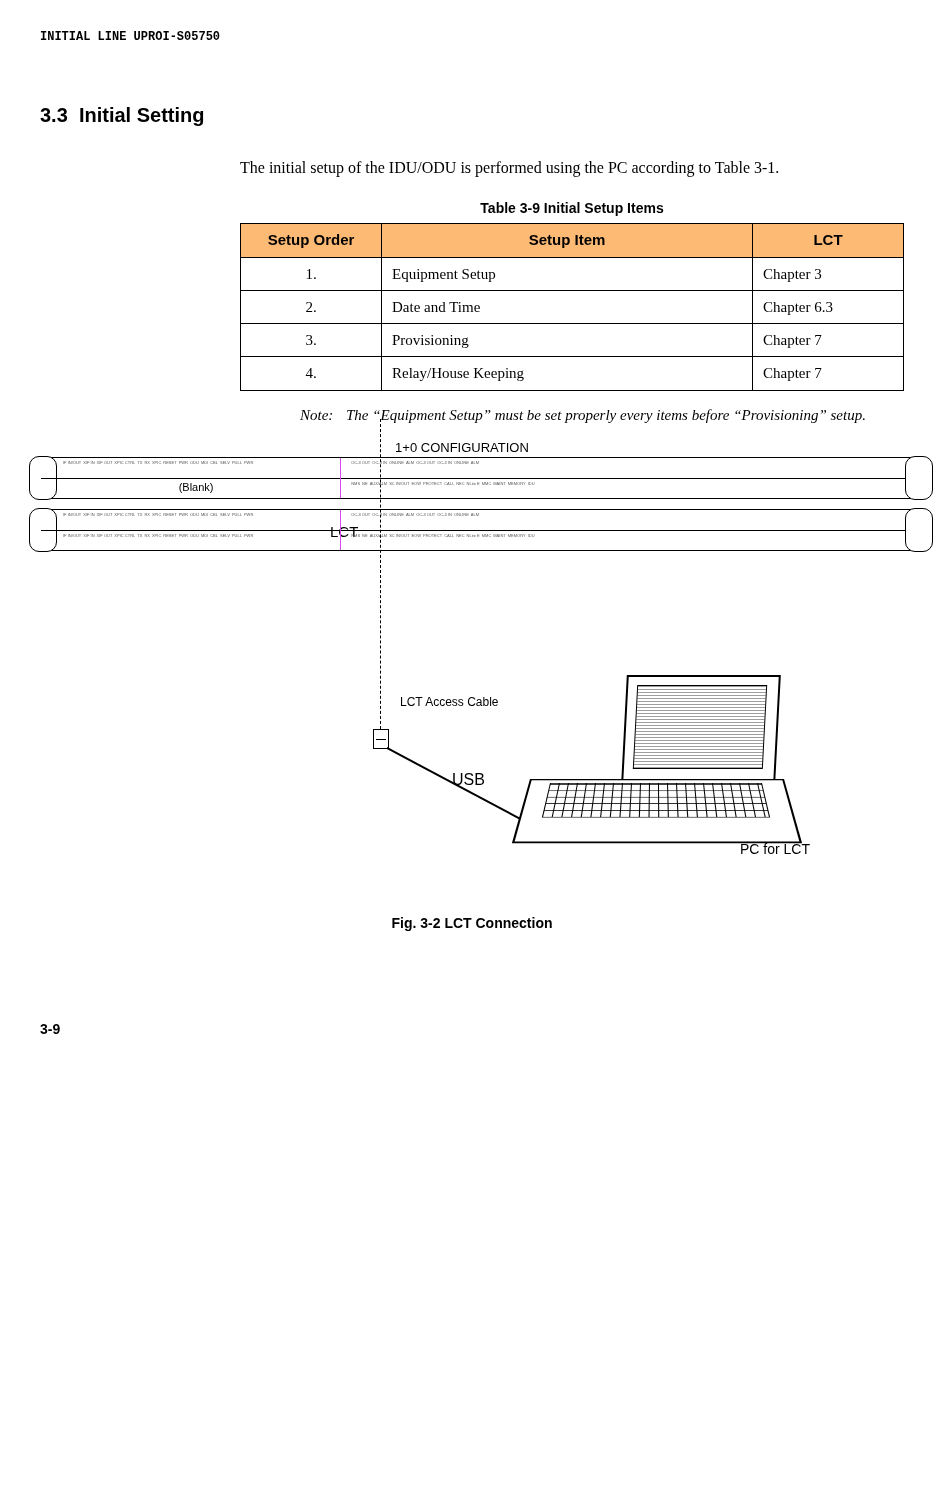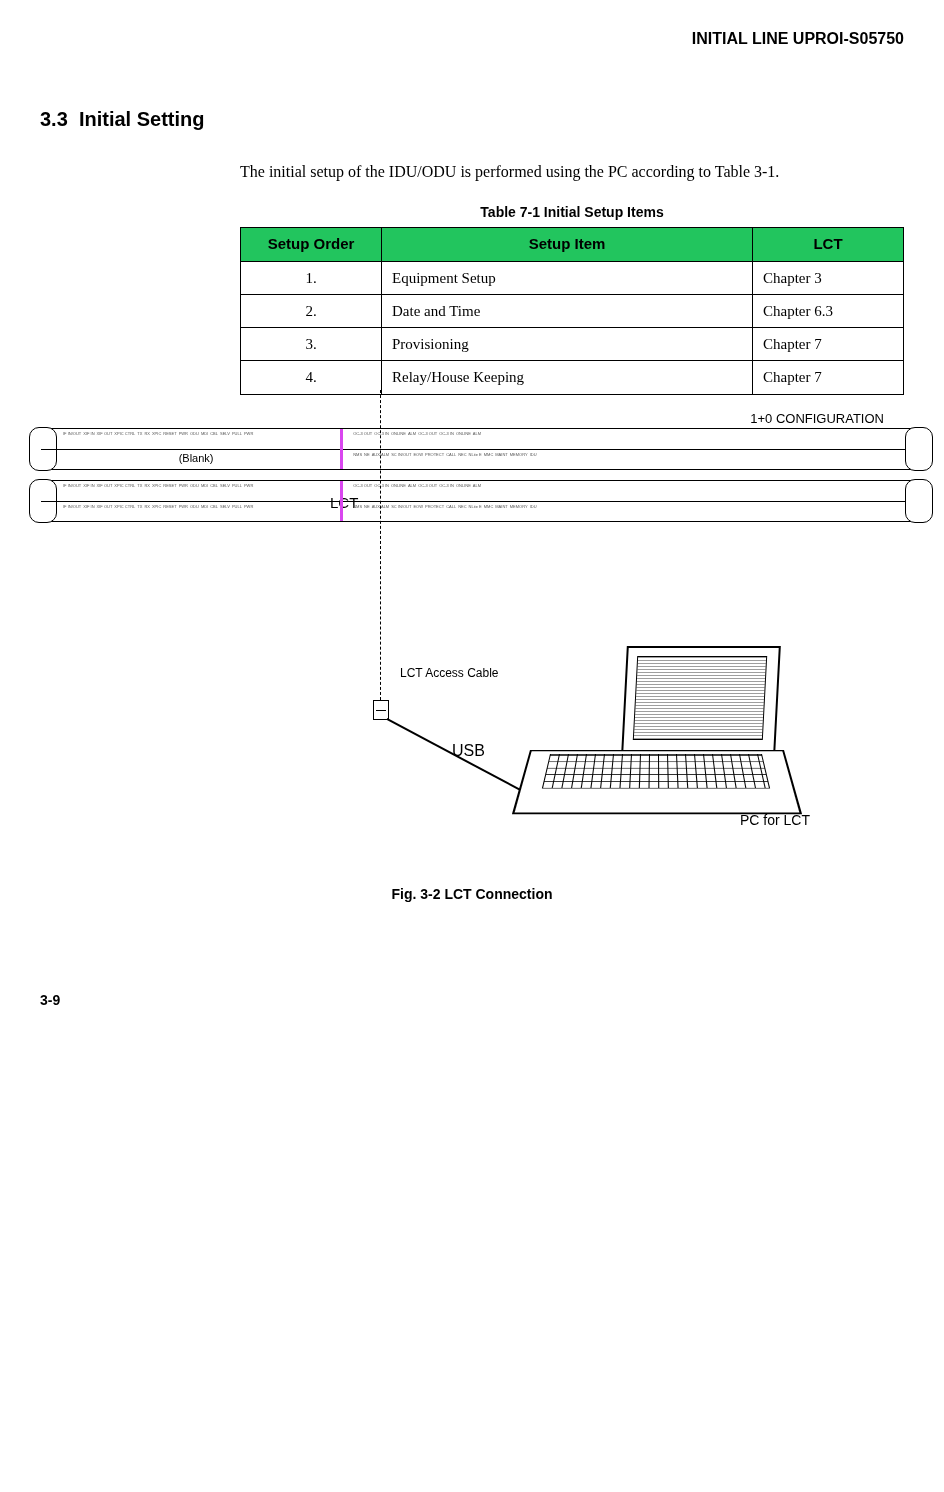--- a/index.html
+++ b/index.html
@@ -7,23 +7,23 @@
     font-size: 15px;
     color: #000;
     background: #fff;
     margin: 0;
     padding: 30px 40px 40px 40px;
     width: 944px;
     box-sizing: border-box;
   }
   .header-row {
     display: flex;
-    justify-content: flex-end;
-    font-family: Liberation Sans, sans-serif;
-    font-size: 16px;
+    justify-content: flex-start;
+    font-family: Liberation Mono, monospace;
+    font-size: 12px;
     font-weight: bold;
     margin-bottom: 60px;
   }
   h2.section-head {
     font-family: Arial, Helvetica, sans-serif;
     font-size: 20px;
     font-weight: bold;
     margin: 2px 0 30px 0;
   }
   .body-text {
@@ -50,56 +50,56 @@
   }
   table.setup th, table.setup td {
     border: 1px solid #000;
     padding: 6px 10px;
     font-size: 15px;
   }
   table.setup th {
     font-family: Arial, Helvetica, sans-serif;
     font-weight: bold;
     text-align: center;
-    background: #22c55e;
+    background: #fdba74;
   }
   table.setup thead tr th:first-child { width: 120px; }
   table.setup thead tr th:last-child { width: 130px; }
   table.setup tbody td.order { text-align: center; }
   .note-block {
     margin-left: 260px;
     margin-right: 0;
     font-style: italic;
     font-size: 15px;
   }
   .note-row { display: flex; margin-bottom: 16px; }
   .note-label { flex: 0 0 46px; }
   .note-text { flex: 1; text-align: justify; }
   .note-text2 { margin-left: 46px; text-align: justify; margin-bottom: 24px;}
   .config-label {
     font-family: Arial, Helvetica, sans-serif;
     font-size: 13px;
-    text-align: right;
+    text-align: center;
     margin-right: 20px;
     margin-bottom: 2px;
   }
   .config-label.second { margin-top: 14px; }
   .device {
     border: 1.5px solid #000;
     height: 40px;
     border-radius: 2px;
     width: 880px;
     margin: 0 auto;
     position: relative;
     display: flex;
     align-items: stretch;
   }
   .device .half {
     flex: 0 0 34%;
-    border-right: 3px solid #d946ef;
+    border-right: 1px solid #d946ef;
     position: relative;
   }
   .device .half2 {
     flex: 1;
     position: relative;
   }
   .device .blank-text {
     position:absolute; left: 46%; top: 50%; transform: translateY(-50%);
     font-size: 11px; font-family: Arial, Helvetica, sans-serif;
   }
@@ -223,21 +223,21 @@
   <span>ROI-S05750</span>
 </div>
 
 <h2 class="section-head">
   <span>3.3</span>&nbsp;&nbsp;<span>Initial Setting</span>
 </h2>
 
 <div class="body-text">
   <p class="para">The initial setup of the IDU/ODU is performed using the PC according to Table 3-1.</p>
 
-  <div class="table-caption">Table 7-1  Initial Setup Items</div>
+  <div class="table-caption">Table 3-9  Initial Setup Items</div>
   <table class="setup">
     <thead>
       <tr>
         <th>Setup Order</th>
         <th>Setup Item</th>
         <th>LCT</th>
       </tr>
     </thead>
     <tbody>
       <tr>
@@ -258,20 +258,24 @@
       <tr>
         <td class="order">4.</td>
         <td>Relay/House Keeping</td>
         <td>Chapter 7</td>
       </tr>
     </tbody>
   </table>
 </div>
 
 <div class="note-block">
+  <div class="note-row">
+    <span class="note-label">Note:</span>
+    <span class="note-text">The “Equipment Setup” must be set properly every items before “Provisioning” setup.</span>
+  </div>
 </div>
 
 <div>
 
   <div class="config-label">1+0 CONFIGURATION</div>
 
   <div class="device">
     <div class="handle left"></div>
     <div class="half">
       <div class="row"></div>

